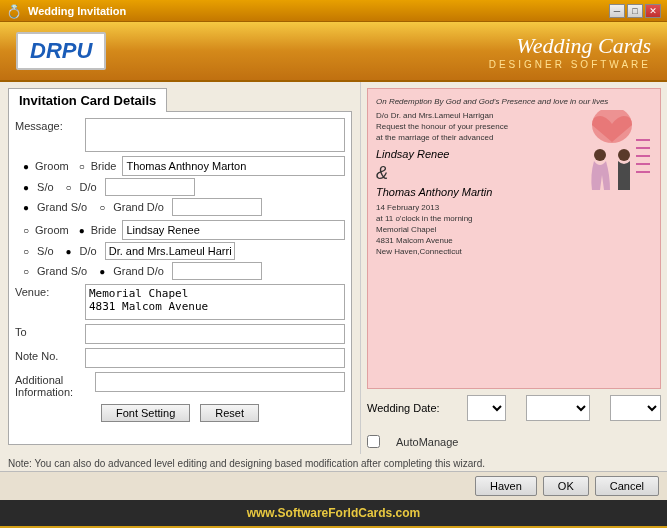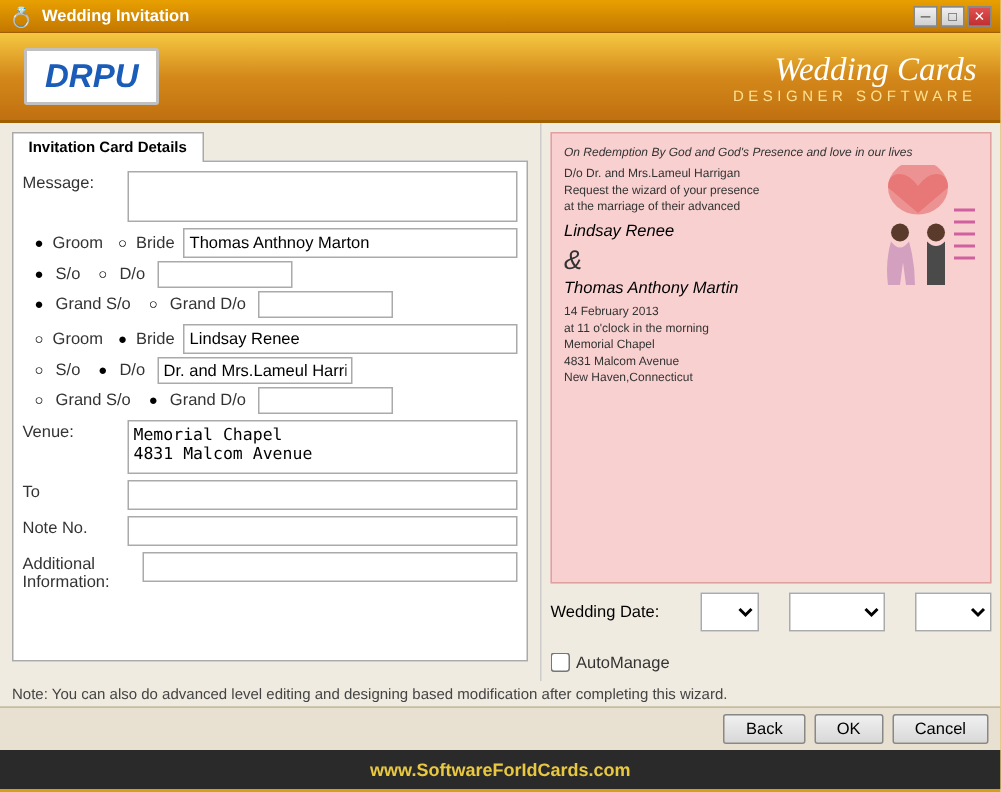--- a/index.html
+++ b/index.html
@@ -94,21 +94,21 @@
       border-right: 1px solid #ccc;
     }
 
     .tab-header {
       background: #fff;
       border: 1px solid #aaa;
       border-bottom: none;
       display: inline-block;
       padding: 4px 10px;
       margin: 6px 0 0 8px;
-      font-size: 10px;
+      font-size: 13px;
       font-weight: bold;
       cursor: pointer;
       position: relative;
       z-index: 2;
     }
 
     .form-area {
       background: white;
       border: 1px solid #aaa;
       margin: 0 8px 4px 8px;
@@ -265,21 +265,21 @@
       padding: 2px 14px;
       font-size: 11px;
       border: 1px solid #888;
       background: linear-gradient(to bottom, #f5f5f5, #ddd);
       cursor: pointer;
     }
 
     .automanage-row {
       display: flex;
       align-items: center;
-      gap: 4px;
+      gap: 16px;
       margin-top: 4px;
     }
 
     .note-footer-area {
       background: #f0ebe0;
       padding: 3px 8px 2px 8px;
     }
 
     .bottom-actions {
       background: #e8e0d0;
@@ -389,20 +389,24 @@
       <div class="form-row">
         <span class="form-label">Note No.</span>
         <input type="text" class="form-input" style="">
       </div>
 
       <div class="form-row">
         <span class="form-label" style="width:80px; min-width:80px;">Additional Information:</span>
         <input type="text" class="form-input" style="">
       </div>
 
+      <div class="font-reset-row">
+        <button class="font-btn">Font Setting</button>
+        <button class="font-btn">Reset</button>
+      </div>
 
     </div>
   </div>
 
   <div class="right-panel">
 
     <div class="card-preview">
       <div style="display:flex; gap:6px;">
         <div style="flex:1;">
           <div class="card-preview-title">On Redemption By God and God's Presence and love in our lives</div>
@@ -419,21 +423,21 @@
             <path d="M46,51 L46,80 L52,80 L52,65 L52,80 L58,80 L58,51 Q55,54 52,54 Q49,54 46,51Z" fill="#4a4a4a"></path>
 
             <line x1="64" y1="30" x2="78" y2="30" stroke="#d060a0" stroke-width="2"></line>
             <line x1="64" y1="38" x2="78" y2="38" stroke="#d060a0" stroke-width="2"></line>
             <line x1="64" y1="46" x2="78" y2="46" stroke="#d060a0" stroke-width="2"></line>
             <line x1="64" y1="54" x2="78" y2="54" stroke="#d060a0" stroke-width="2"></line>
             <line x1="64" y1="62" x2="78" y2="62" stroke="#d060a0" stroke-width="2"></line>
           </svg>
           <div class="card-text-content">
             <div>D/o Dr. and Mrs.Lameul Harrigan</div>
-            <div>Request the wizard of your presence</div>
+            <div>Request the honour of your presence</div>
             <div>at the marriage of their advanced</div>
           </div>
           <div style="margin-top:4px;">
             <div class="card-names">Lindsay Renee</div>
             <span class="card-ampersand">&amp;</span>
             <div class="card-names">Thomas Anthony Martin</div>
           </div>
           <div class="card-text-content" style="margin-top:4px;">
             <div>14 February 2013</div>
             <div>at 11 o'clock in the morning</div>
@@ -465,20 +469,20 @@
     </div>
 
   </div>
 </div>
 
 <div class="note-footer-area">
   <span class="note-text">Note: You can also do advanced level editing and designing based modification after completing this wizard.</span>
 </div>
 
 <div class="bottom-actions">
-  <button class="action-btn">Back</button>
+  <button class="action-btn">Haven</button>
   <button class="action-btn">OK</button>
   <button class="action-btn">Cancel</button>
 </div>
 
 <div class="footer">
   <span class="footer-text">www.SoftwareForIdCards.com</span>
 </div>
 
 </body></html>

